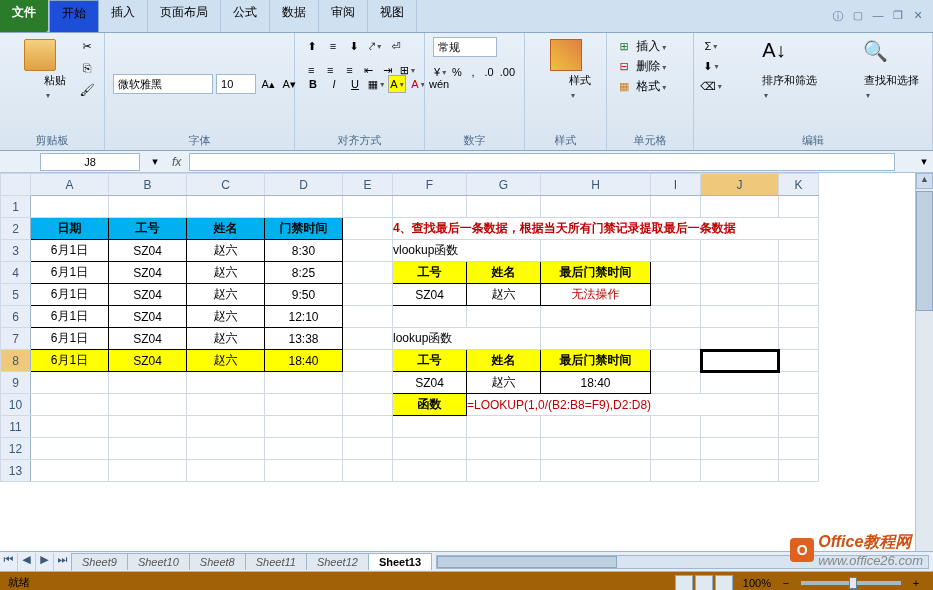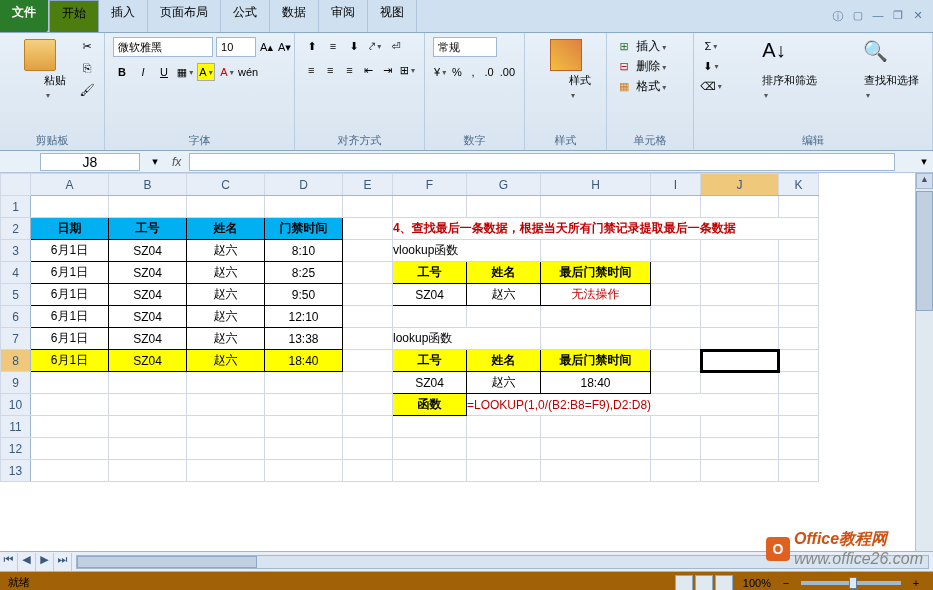--- a/index.html
+++ b/index.html
@@ -2,21 +2,21 @@
 <html><head>
 <meta charset="utf-8">
 <style>
 * { box-sizing: border-box; margin: 0; padding: 0; }
 body { font-family: "Microsoft YaHei", Arial, sans-serif; font-size: 12px; background: #fff; width: 933px; height: 590px; overflow: hidden; position: relative; }
 
 
 .tabs { display: flex; background: #cfe0f0; height: 33px; border-bottom: 1px solid #8ba8c7; }
 .tab { padding: 4px 12px; font-size: 12px; cursor: pointer; border-right: 1px solid #b0c4de; }
 .tab.file { background: #2a7c2a; color: #fff; font-weight: bold; border-radius: 0 0 3px 0; }
-.tab.active { background: #4d7c0f; border: 1px solid #8ba8c7; border-bottom: none; }
+.tab.active { background: #1d4ed8; border: 1px solid #8ba8c7; border-bottom: none; }
 .window-controls { margin-left: auto; display: flex; gap: 6px; padding: 2px 8px; align-items: center; }
 .wc { width: 14px; height: 14px; color: #5a7aa0; font-size: 11px; text-align: center; cursor: pointer; }
 
 
 .ribbon { display: flex; background: linear-gradient(#e8f0f8, #d8e4f0); height: 118px; border-bottom: 1px solid #8ba8c7; }
 .group { border-right: 1px solid #b8cde0; padding: 4px 8px 2px 8px; display: flex; flex-direction: column; position: relative; }
 .group-label { text-align: center; font-size: 11px; color: #4a6a8a; margin-top: auto; padding-top: 2px; }
 .group-body { display: flex; gap: 6px; flex: 1; }
 .big-btn { display: flex; flex-direction: column; align-items: center; gap: 2px; padding: 2px 4px; cursor: pointer; }
 .big-btn .icon { width: 32px; height: 32px; }
@@ -28,21 +28,21 @@
 .dd::after { content: "▾"; font-size: 8px; margin-left: 2px; color: #555; }
 
 
 .i-paste { background: linear-gradient(#f5d080, #e0a040); border: 1px solid #c08020; border-radius: 2px; }
 .i-scissors::before { content: "✂"; }
 .i-copy::before { content: "⎘"; }
 .i-brush::before { content: "🖌"; font-size: 12px; }
 
 
 .formula-bar { display: flex; height: 22px; border-bottom: 1px solid #b0c4de; background: #e8f0f8; align-items: center; }
-.namebox { width: 100px; height: 18px; border: 1px solid #a0b8d0; background: #fff; margin: 0 6px 0 40px; font-size: 14px; padding: 0 4px; text-align: center; }
+.namebox { width: 100px; height: 18px; border: 1px solid #a0b8d0; background: #fff; margin: 0 6px 0 40px; font-size: 11px; padding: 0 4px; text-align: center; }
 .fx { padding: 0 8px; font-style: italic; color: #555; }
 .formula-input { flex: 1; height: 18px; border: 1px solid #a0b8d0; background: #fff; margin-right: 20px; }
 
 
 .grid-wrap { position: relative; height: 378px; overflow: hidden; }
 .grid { border-collapse: collapse; table-layout: fixed; }
 .grid th, .grid td { border: 1px solid #d0d7e5; height: 22px; font-size: 12px; text-align: center; background: #fff; overflow: hidden; white-space: nowrap; }
 .grid th { background: #e8eef7; color: #3a5a7a; font-weight: normal; }
 .grid th.colh { border-bottom: 1px solid #9eb6ce; }
 .grid th.rowh { width: 30px; border-right: 1px solid #9eb6ce; }
@@ -72,21 +72,21 @@
 .status-bar { display: flex; height: 22px; background: #a16207; border-top: 1px solid #9eb6ce; align-items: center; font-size: 11px; padding: 0 8px; }
 .status-bar .views { margin-left: auto; display: flex; gap: 2px; }
 .status-bar .vb { width: 18px; height: 16px; border: 1px solid #8ba8c7; background: #e0e8f0; cursor: pointer; }
 .zoom { display: flex; align-items: center; gap: 6px; margin-left: 10px; }
 .zoom-slider { width: 100px; height: 4px; background: #a0b8d0; position: relative; }
 .zoom-slider .zt { position: absolute; left: 48px; top: -4px; width: 8px; height: 12px; background: #e0e8f0; border: 1px solid #6080a0; }
 
 
 .watermark { position: absolute; right: 10px; bottom: 22px; font-size: 16px; font-style: italic; color: #d05010; font-weight: bold; display: flex; align-items: center; gap: 4px; }
 .wm-icon { width: 24px; height: 24px; background: #e06020; border-radius: 4px; display: inline-flex; align-items: center; justify-content: center; color: #fff; font-size: 14px; font-style: normal; }
-.watermark .sub { font-size: 16px; color: #888; display: block; font-weight: normal; }
+.watermark .sub { font-size: 13px; color: #888; display: block; font-weight: normal; }
 
 
 .vscroll { position: absolute; right: 0; top: 0; width: 18px; height: 100%; background: #e0e8f0; border-left: 1px solid #b0c4de; }
 .vscroll .vbtn { height: 16px; background: #d0dcec; border: 1px solid #a0b8d0; text-align: center; font-size: 9px; color: #456; }
 .vscroll .vthumb { height: 120px; background: #c0d0e0; border: 1px solid #8ba8c7; margin-top: 2px; }
 </style>
 </head>
 <body>
 
 <div class="tabs">
@@ -117,21 +117,21 @@
       <div class="col">
         <span class="sm-btn i-scissors"></span>
         <span class="sm-btn i-copy"></span>
         <span class="sm-btn i-brush"></span>
       </div>
     </div>
     <div class="group-label">剪贴板</div>
   </div>
 
   <div class="group" style="width:190px">
-    <div class="group-body" style="flex-direction:column;gap:6px">
+    <div class="group-body" style="flex-direction:row;gap:6px">
       <div class="row">
         <input class="sel" style="width: 100px;" value="微软雅黑">
         <input class="sel" style="width: 40px;" value="10">
         <span class="sm-btn">A▴</span>
         <span class="sm-btn">A▾</span>
       </div>
       <div class="row">
         <span class="sm-btn" style="font-weight:bold">B</span>
         <span class="sm-btn" style="font-style:italic">I</span>
         <span class="sm-btn" style="text-decoration:underline">U</span>
@@ -273,21 +273,21 @@
           <td class="hdr-blue bordered">姓名</td>
           <td class="hdr-blue bordered">门禁时间</td>
           <td></td>
           <td class="red-bold" style="text-align:left" colspan="6">4、查找最后一条数据，根据当天所有门禁记录提取最后一条数据</td>
         </tr>
         <tr>
           <th class="rowh">3</th>
           <td class="bordered">6月1日</td>
           <td class="bordered">SZ04</td>
           <td class="bordered">赵六</td>
-          <td class="bordered">8:10</td>
+          <td class="bordered">8:30</td>
           <td></td>
           <td style="text-align:left" colspan="2">vlookup函数</td>
           <td></td>
           <td></td>
           <td></td>
           <td></td>
         </tr>
         <tr>
           <th class="rowh">4</th>
           <td class="bordered">6月1日</td>
@@ -432,20 +432,28 @@
 </div>
 </div>
 
 <div class="sheet-bar">
   <div class="sheet-nav">
     <span class="sn">⏮</span>
     <span class="sn">◀</span>
     <span class="sn">▶</span>
     <span class="sn">⏭</span>
   </div>
+  <div id="sheet-tabs" style="display:flex">
+      <div class="sheet-tab">Sheet9</div>
+      <div class="sheet-tab">Sheet10</div>
+      <div class="sheet-tab">Sheet8</div>
+      <div class="sheet-tab">Sheet11</div>
+      <div class="sheet-tab">Sheet12</div>
+      <div class="sheet-tab active">Sheet13</div>
+    </div>
   <div class="scroll-h">
       <div class="thumb"></div>
     </div>
 </div>
 
 <div class="status-bar">
   <span>就绪</span>
   <div class="views">
     <span class="vb"></span>
     <span class="vb"></span>

